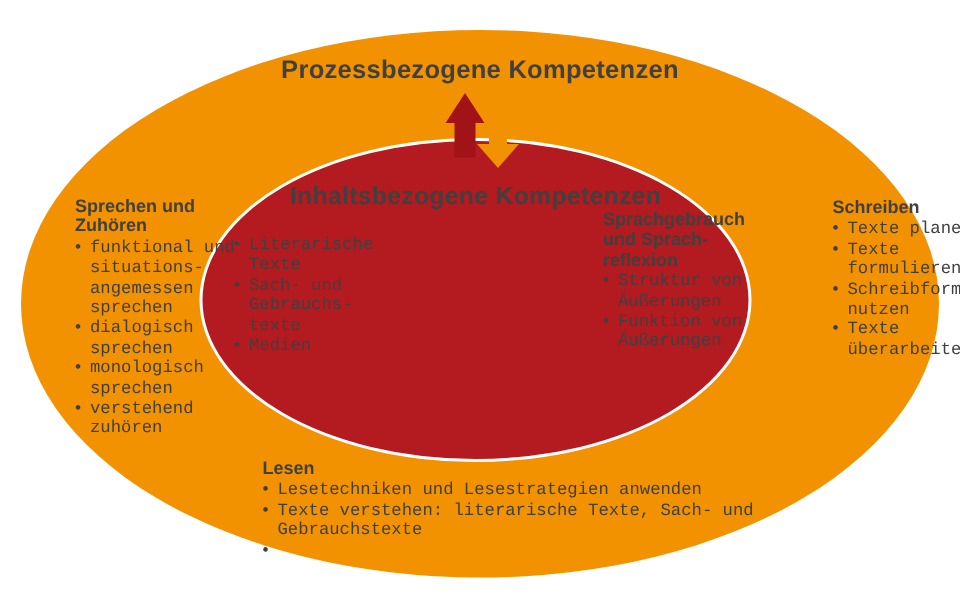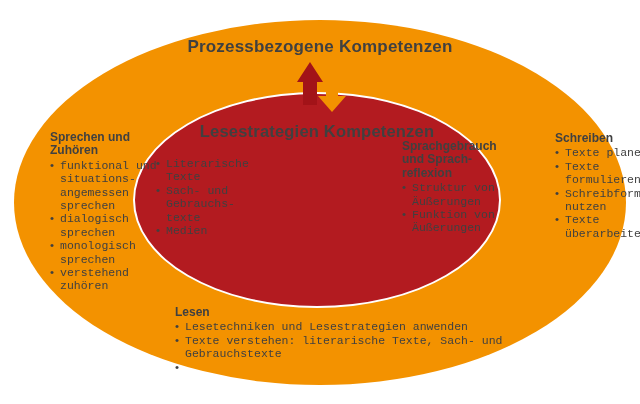--- a/index.html
+++ b/index.html
@@ -42,21 +42,21 @@
   <div class="ellipse outer-ellipse"></div>
   <div class="ellipse inner-ellipse"></div>
 
   <div class="title-top">Prozessbezogene Kompetenzen</div>
 
   <svg class="arrows" width="76" height="62" viewBox="0 0 76 62">
     <polygon points="25,7 38,27 32,27 32,50 18,50 18,27 12,27" fill="#A21318"></polygon>
     <polygon points="41,29 53,29 53,41 61,41 47,57 33,41 41,41" fill="#F39200"></polygon>
   </svg>
 
-  <div class="title-inner">Lesestrategien Kompetenzen</div>
+  <div class="title-inner">Inhaltsbezogene Kompetenzen</div>
 
 
   <div class="block block-left-outer">
     <h3>Sprechen und
 Zuhören</h3>
     <ul>
       <li>
           <span class="dot">•</span>
           <span class="txt">funktional und
 situations-

